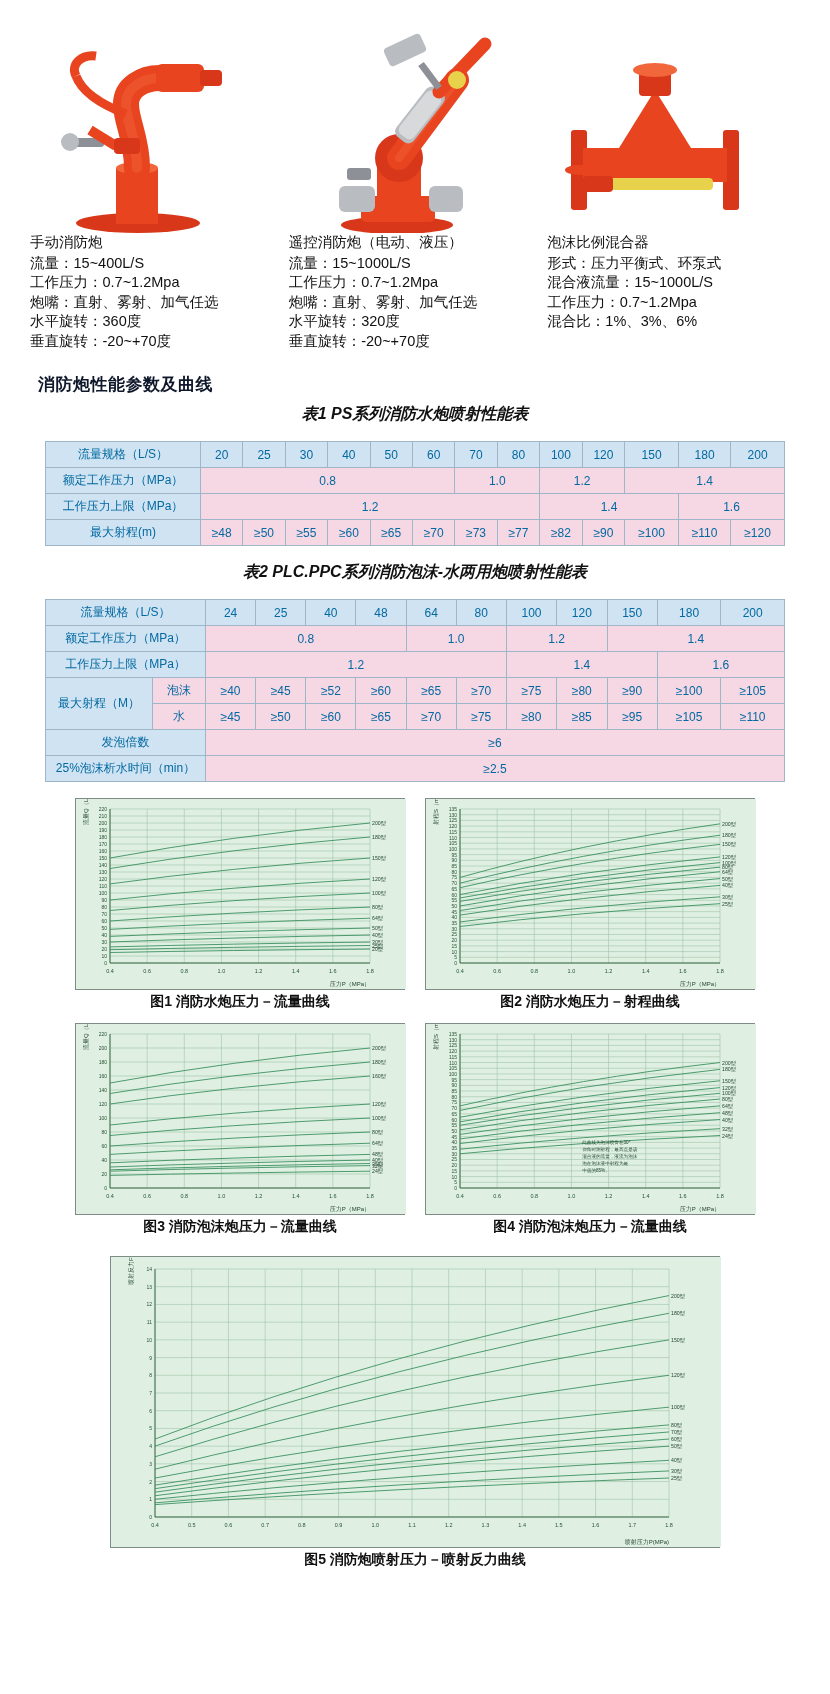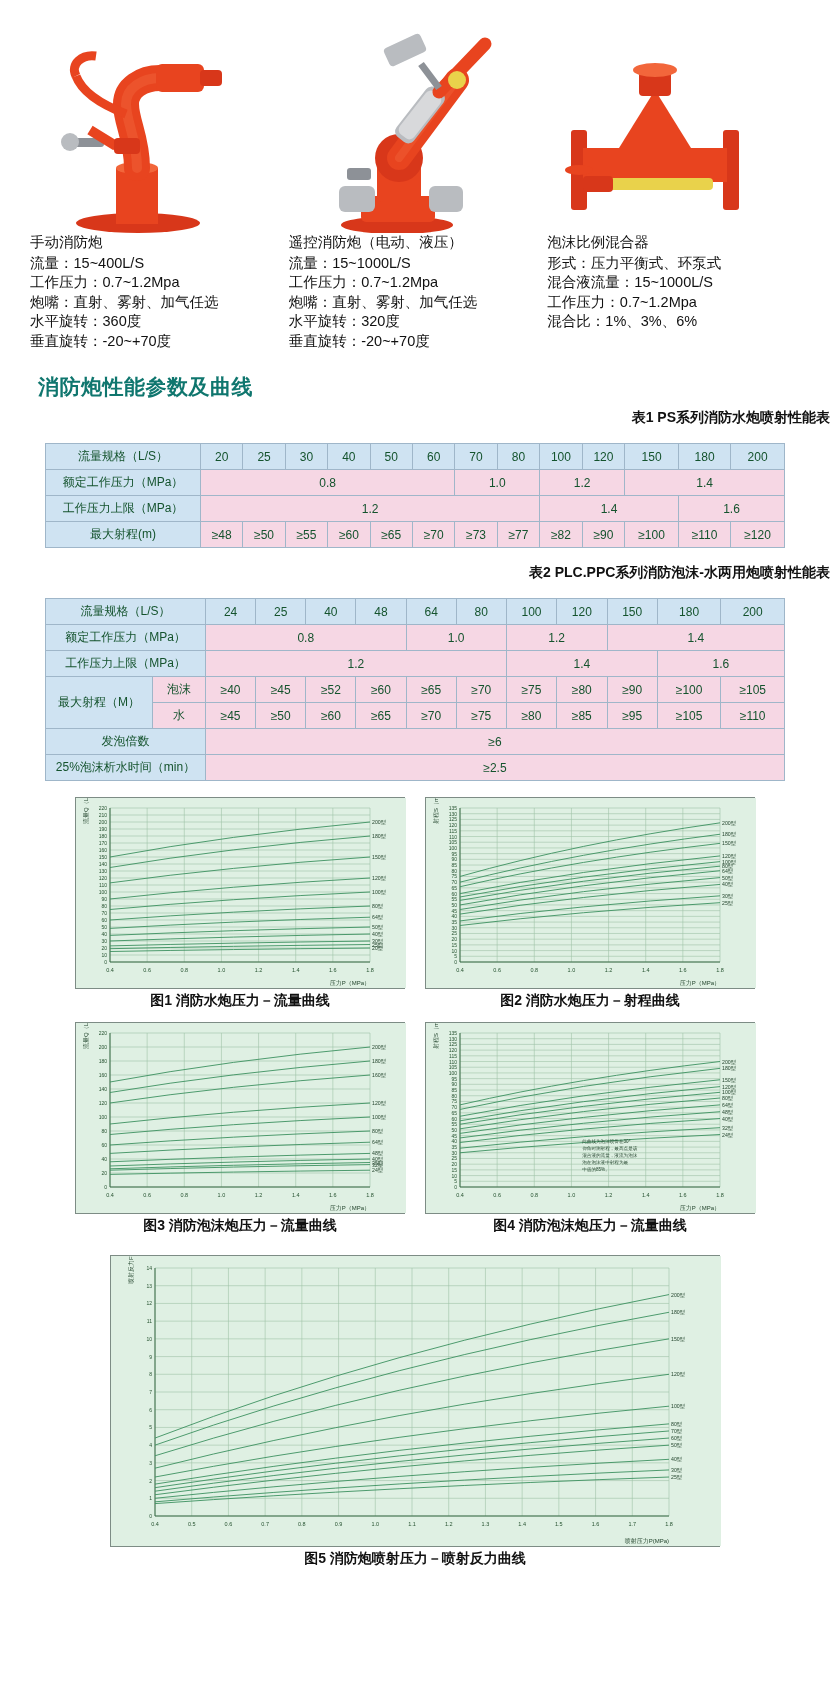--- a/index.html
+++ b/index.html
@@ -14,29 +14,29 @@
 
   
   .products{display:flex;padding:18px 24px 0 30px;}
   .product{flex:1;position:relative;}
   .product .art{height:215px;position:relative;}
   .product .caption{font-size:14.5px;line-height:19.5px;color:#111;}
   .product .caption .ttl{margin-bottom:1px;}
 
   
   .sec-title{
-    color:#0f766e;font-size:21px;font-weight:bold;
+    color:#0f172a;font-size:17px;font-weight:bold;
     margin:22px 0 8px 38px;letter-spacing:.5px;
   }
 
   
-  .tbl-cap{text-align:right;font-size:14px;font-weight:bold;margin:6px 0 5px 0;color:#111;}
+  .tbl-cap{text-align:center;font-size:16px;font-weight:bold;margin:6px 0 5px 0;color:#111;font-style:italic;}
   table.spec{
     border-collapse:collapse;margin:16px auto;width:740px;
-    font-size:12px;color:#14532d;
+    font-size:12px;color:#0369a1;
   }
   table.spec td,table.spec th{
     border:1px solid #9fb6c9;
     text-align:center;
     padding:3px 2px;
     height:19px;
     font-weight:normal;
     white-space:nowrap;
   }
   table.spec .rowhead{background:#cfe3f2;width:150px;text-align:center;}

